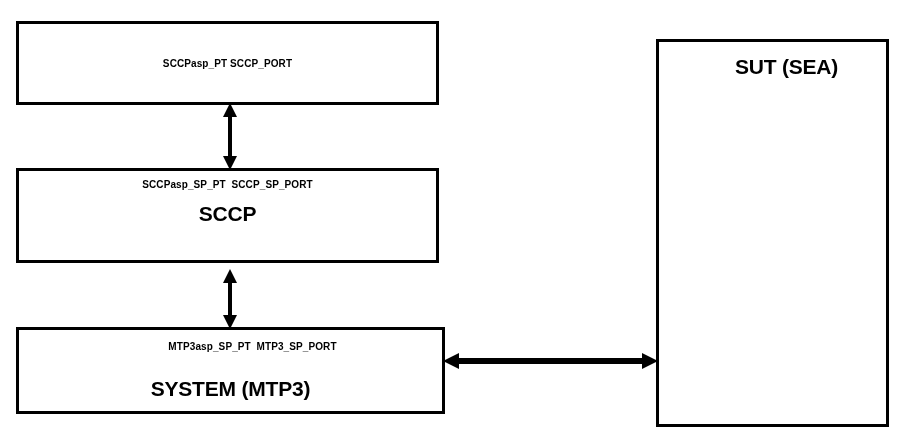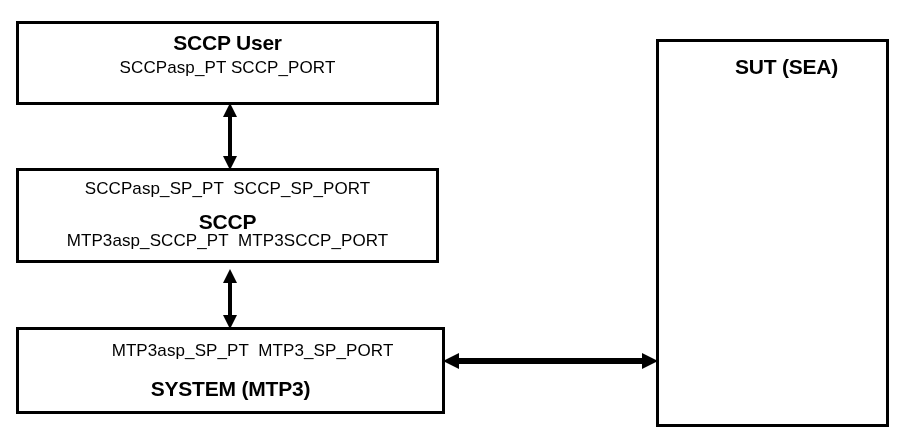--- a/index.html
+++ b/index.html
@@ -29,37 +29,37 @@
     color: #000000;
     white-space: pre;
     line-height: 1.05;
   }
   .title {
     font-weight: bold;
     font-size: 21px;
     letter-spacing: -0.2px;
   }
   .port {
-    font-weight: normal;
-    font-size: 17px;
+    font-weight: bold;
+    font-size: 10px;
     letter-spacing: 0.1px;
   }
 
   
   #box-sccp-user   { left: 16px;  top: 21px;  width: 423px; height: 84px; }
   #box-sccp        { left: 16px;  top: 168px; width: 423px; height: 95px; }
   #box-system-mtp3 { left: 16px;  top: 327px; width: 429px; height: 87px; }
   #box-sut         { left: 656px; top: 39px;  width: 233px; height: 388px; }
 
   
   #sccp-user-title   { top: 8px; }
   #sccp-user-port    { top: 35px; }
 
   #sccp-port-top     { top: 9px; }
-  #sccp-title        { top: 40px; }
+  #sccp-title        { top: 32px; }
   #sccp-port-bottom  { top: 61px; }
 
   #system-port       { top: 12px; margin-left: 44px; }
   #system-title      { top: 48px; }
 
   #sut-title         { top: 14px; padding-left: 28px; }
 
   
   .arrow-v {
     position: absolute;
@@ -74,36 +74,34 @@
     height: 24px;
   }
   #arrow-system-sut { left: 443px; top: 349px; width: 215px; }
 </style>
 </head>
 <body>
 
 <div id="canvas">
 
   <div class="box" id="box-sccp-user">
-    <div class="box-text title" id="sccp-user-title">SCCP User</div>
     <div class="box-text port" id="sccp-user-port">SCCPasp_PT SCCP_PORT</div>
   </div>
 
   <div class="arrow-v" id="arrow-user-sccp">
     <svg width="24" height="67" viewBox="0 0 24 67">
       <line x1="12" y1="9" x2="12" y2="58" stroke="#000" stroke-width="4"></line>
       <polygon points="12,0 5,14 19,14" fill="#000"></polygon>
       <polygon points="12,67 5,53 19,53" fill="#000"></polygon>
     </svg>
   </div>
 
   <div class="box" id="box-sccp">
     <div class="box-text port" id="sccp-port-top">SCCPasp_SP_PT  SCCP_SP_PORT</div>
     <div class="box-text title" id="sccp-title">SCCP</div>
-    <div class="box-text port" id="sccp-port-bottom">MTP3asp_SCCP_PT  MTP3SCCP_PORT</div>
   </div>
 
   <div class="arrow-v" id="arrow-sccp-system">
     <svg width="24" height="60" viewBox="0 0 24 60">
       <line x1="12" y1="9" x2="12" y2="51" stroke="#000" stroke-width="4"></line>
       <polygon points="12,0 5,14 19,14" fill="#000"></polygon>
       <polygon points="12,60 5,46 19,46" fill="#000"></polygon>
     </svg>
   </div>
 

